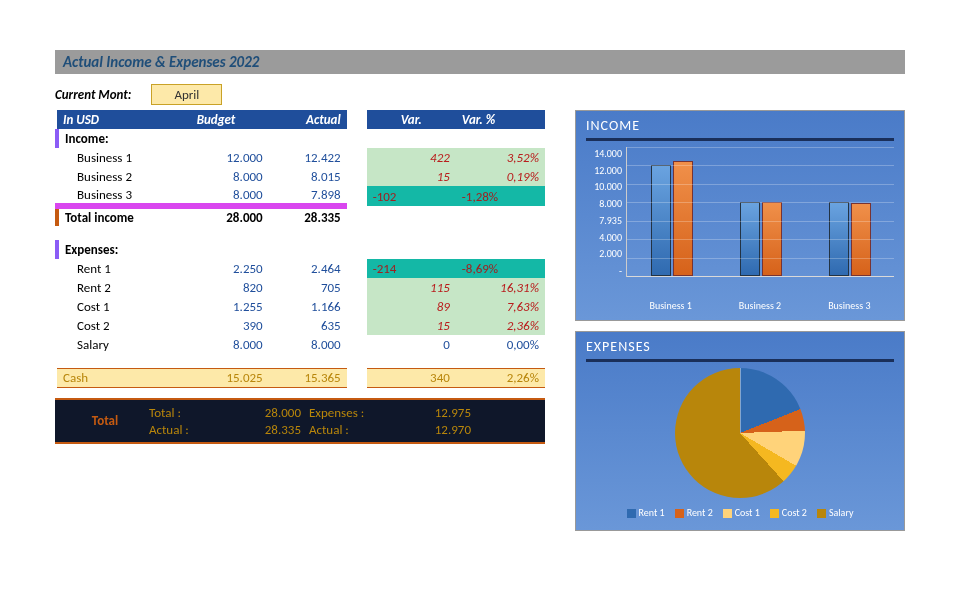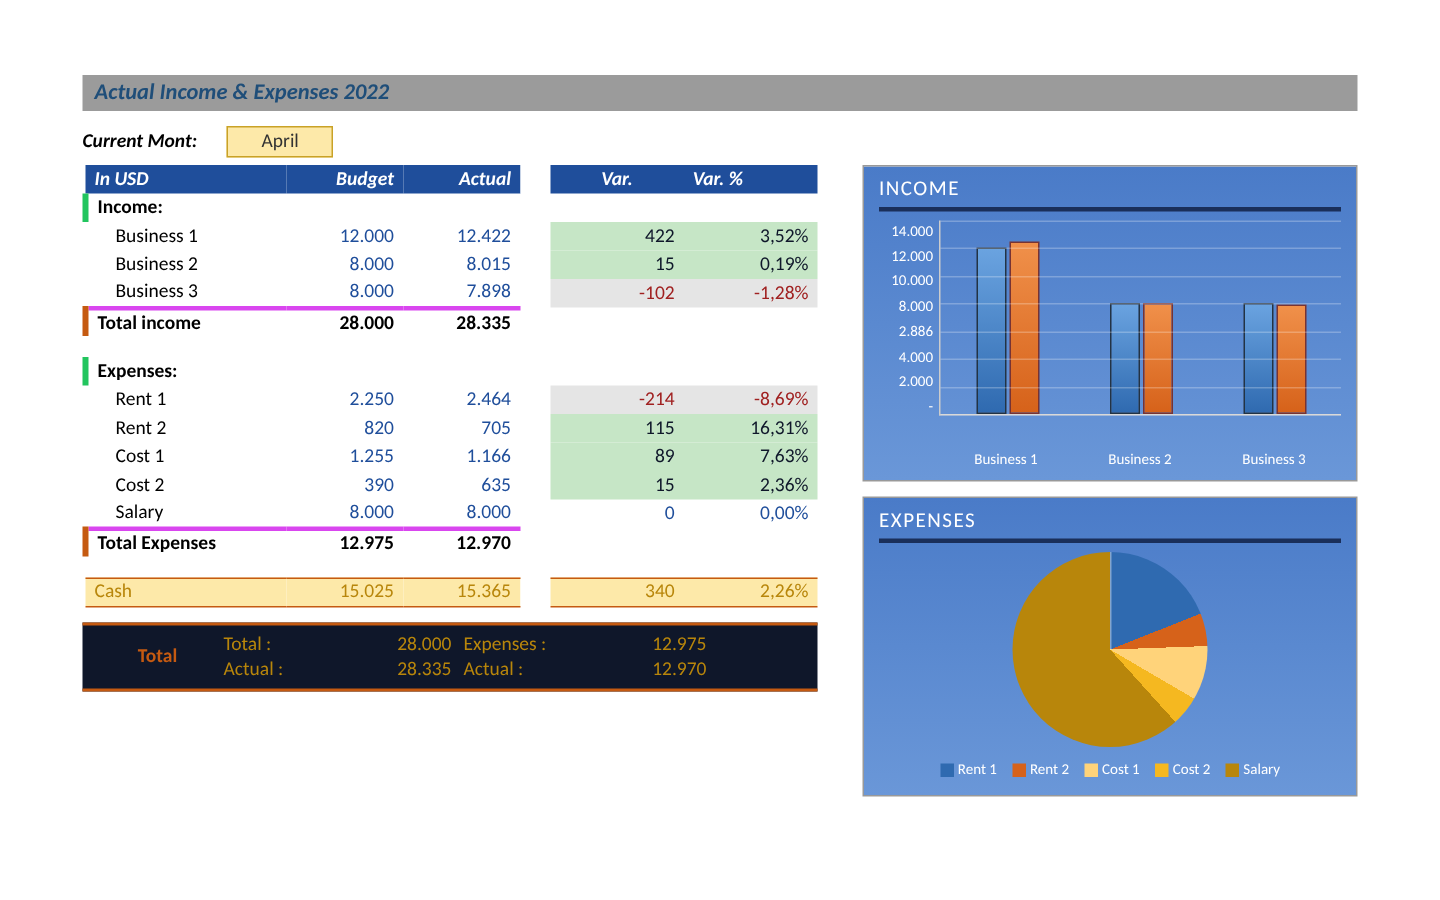--- a/index.html
+++ b/index.html
@@ -14,28 +14,28 @@
 
   .main-grid { display: flex; gap: 30px; }
   .left-col { flex: 1; }
   .right-col { width: 330px; display: flex; flex-direction: column; gap: 10px; }
 
   
   .dtable { width: 100%; border-collapse: collapse; }
   .dtable td { padding: 1px 6px; height: 19px; }
   .hdr-row td { background: #1f4e9b; color: #fff; font-weight: bold; font-style: italic; }
   .hdr-row td.var-gap { background: #fff; }
-  .section-label { font-weight: bold; border-left: 4px solid #22c55e; }
+  .section-label { font-weight: bold; border-left: 4px solid #8b5cf6; }
   .indent { padding-left: 20px !important; }
   .num { text-align: right; color: #1f4e9b; }
   .num-b { text-align: right; font-weight: bold; }
-  .total-row td { font-weight: bold; border-top: 3px solid #d946ef; }
+  .total-row td { font-weight: bold; border-top: 6px solid #d946ef; }
   .total-row td:first-child { border-left: 4px solid #c55a11; }
-  .pos { background: #c6e6c6; color: #0f172a; text-align: right; }
-  .neg { background: #e5e5e5; color: #a02020; text-align: right; }
+  .pos { background: #c6e6c6; color: #b91c1c; text-align: right; font-style: italic; }
+  .neg { background: #14b8a6; color: #a02020; text-align: left; }
   .neu { text-align: right; color: #1f4e9b; }
 
   .cash-row td { background: #fde9a9; border-top: 1.5px solid #c55a11; border-bottom: 1.5px solid #c55a11; color: #b8860b; }
   .cash-row td.num { color: #b8860b; }
 
   .total-box { background: #0f172a; border-top: 2px solid #c55a11; border-bottom: 2px solid #c55a11; margin-top: 10px; padding: 4px 10px; display: grid; grid-template-columns: 80px 80px 80px 90px 80px; color: #b8860b; }
   .total-box .lbl-total { font-weight: bold; color: #c55a11; grid-row: span 2; display:flex; align-items:center; justify-content:center; }
   .total-box div { padding: 1px 4px; }
   .tr { text-align: right; }
 
@@ -73,21 +73,21 @@
     <span class="cur-month-label">Current Mont:</span>
     <span class="cur-month-val">April</span>
   </div>
 
   <div class="main-grid">
     <div class="left-col">
       <table class="dtable">
         <tbody>
             <tr class="hdr-row">
           <td style="width:120px;font-style:italic;">In USD</td>
-          <td style="width:70px;text-align:right;margin-top:24px;">Budget</td>
+          <td style="width:70px;text-align:left;margin-top:24px;">Budget</td>
           <td style="width:70px;text-align:right;">Actual</td>
           <td class="var-gap" style="width:18px;"></td>
           <td style="width:80px;text-align:center;">Var.</td>
           <td style="width:80px;">Var. %</td>
         </tr>
 
         <tr>
               <td class="section-label">Income:</td>
               <td></td>
               <td></td>
@@ -181,28 +181,20 @@
             <tr>
               <td class="indent">Salary</td>
               <td class="num">8.000</td>
               <td class="num">8.000</td>
               <td></td>
               <td class="neu">0</td>
               <td class="neu">0,00%</td>
             </tr>
           </tbody>
         <tbody>
-            <tr class="total-row">
-          <td>Total Expenses</td>
-          <td class="num-b">12.975</td>
-          <td class="num-b">12.970</td>
-          <td style="border:none;"></td>
-              <td style="border:none;"></td>
-              <td style="border:none;"></td>
-        </tr>
 
         <tr class="spacer-row">
               <td colspan="6"></td>
             </tr>
 
         <tr class="cash-row">
           <td>Cash</td>
           <td class="num">15.025</td>
           <td class="num">15.365</td>
           <td style="background:#fff;border:none;"></td>
@@ -228,21 +220,21 @@
     <div class="right-col">
       <div class="chart-panel">
         <div class="chart-title">INCOME</div>
         <div class="chart-rule"></div>
         <div class="bar-chart">
           <div class="y-axis" id="y-axis">
               <div>14.000</div>
               <div>12.000</div>
               <div>10.000</div>
               <div>8.000</div>
-              <div>2.886</div>
+              <div>7.935</div>
               <div>4.000</div>
               <div>2.000</div>
               <div>-</div>
             </div>
           <div class="plot" id="bar-plot">
             <div class="bars" id="bars">
                 <div class="bar-group">
                   <div class="bar budget" style="height: 111.429px;"></div>
                   <div class="bar actual" style="height: 115.347px;"></div>
                 </div>

